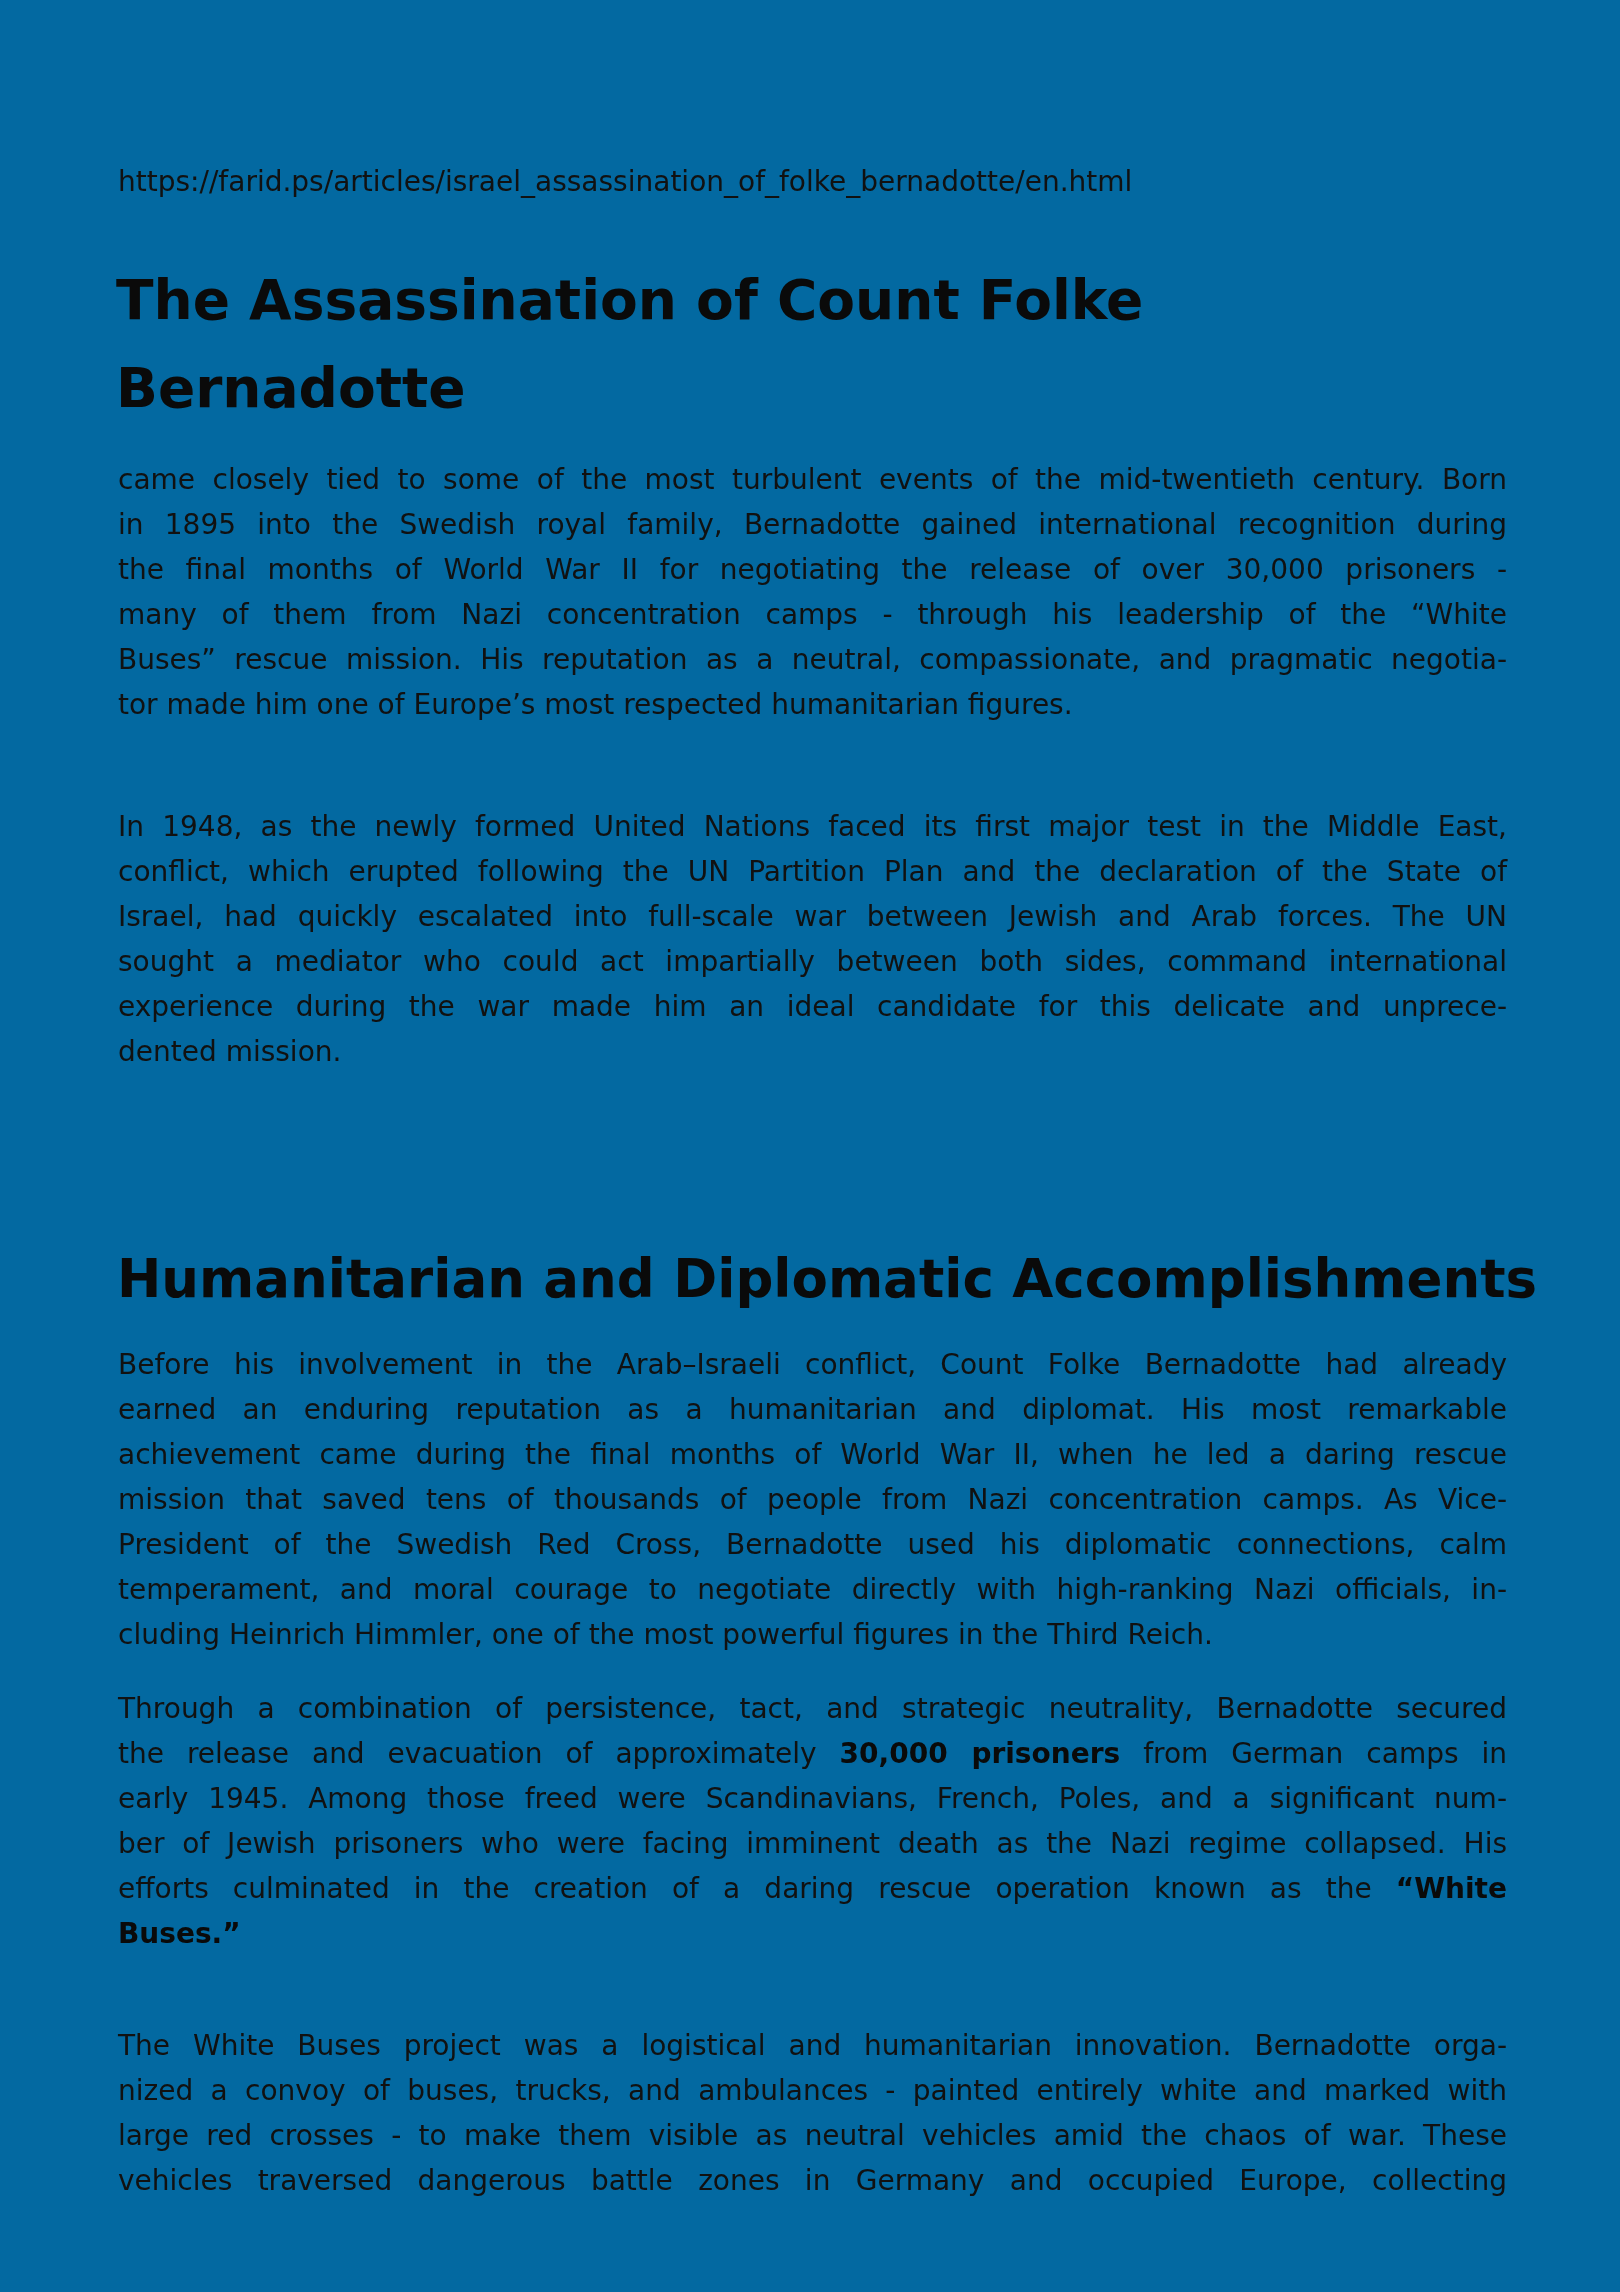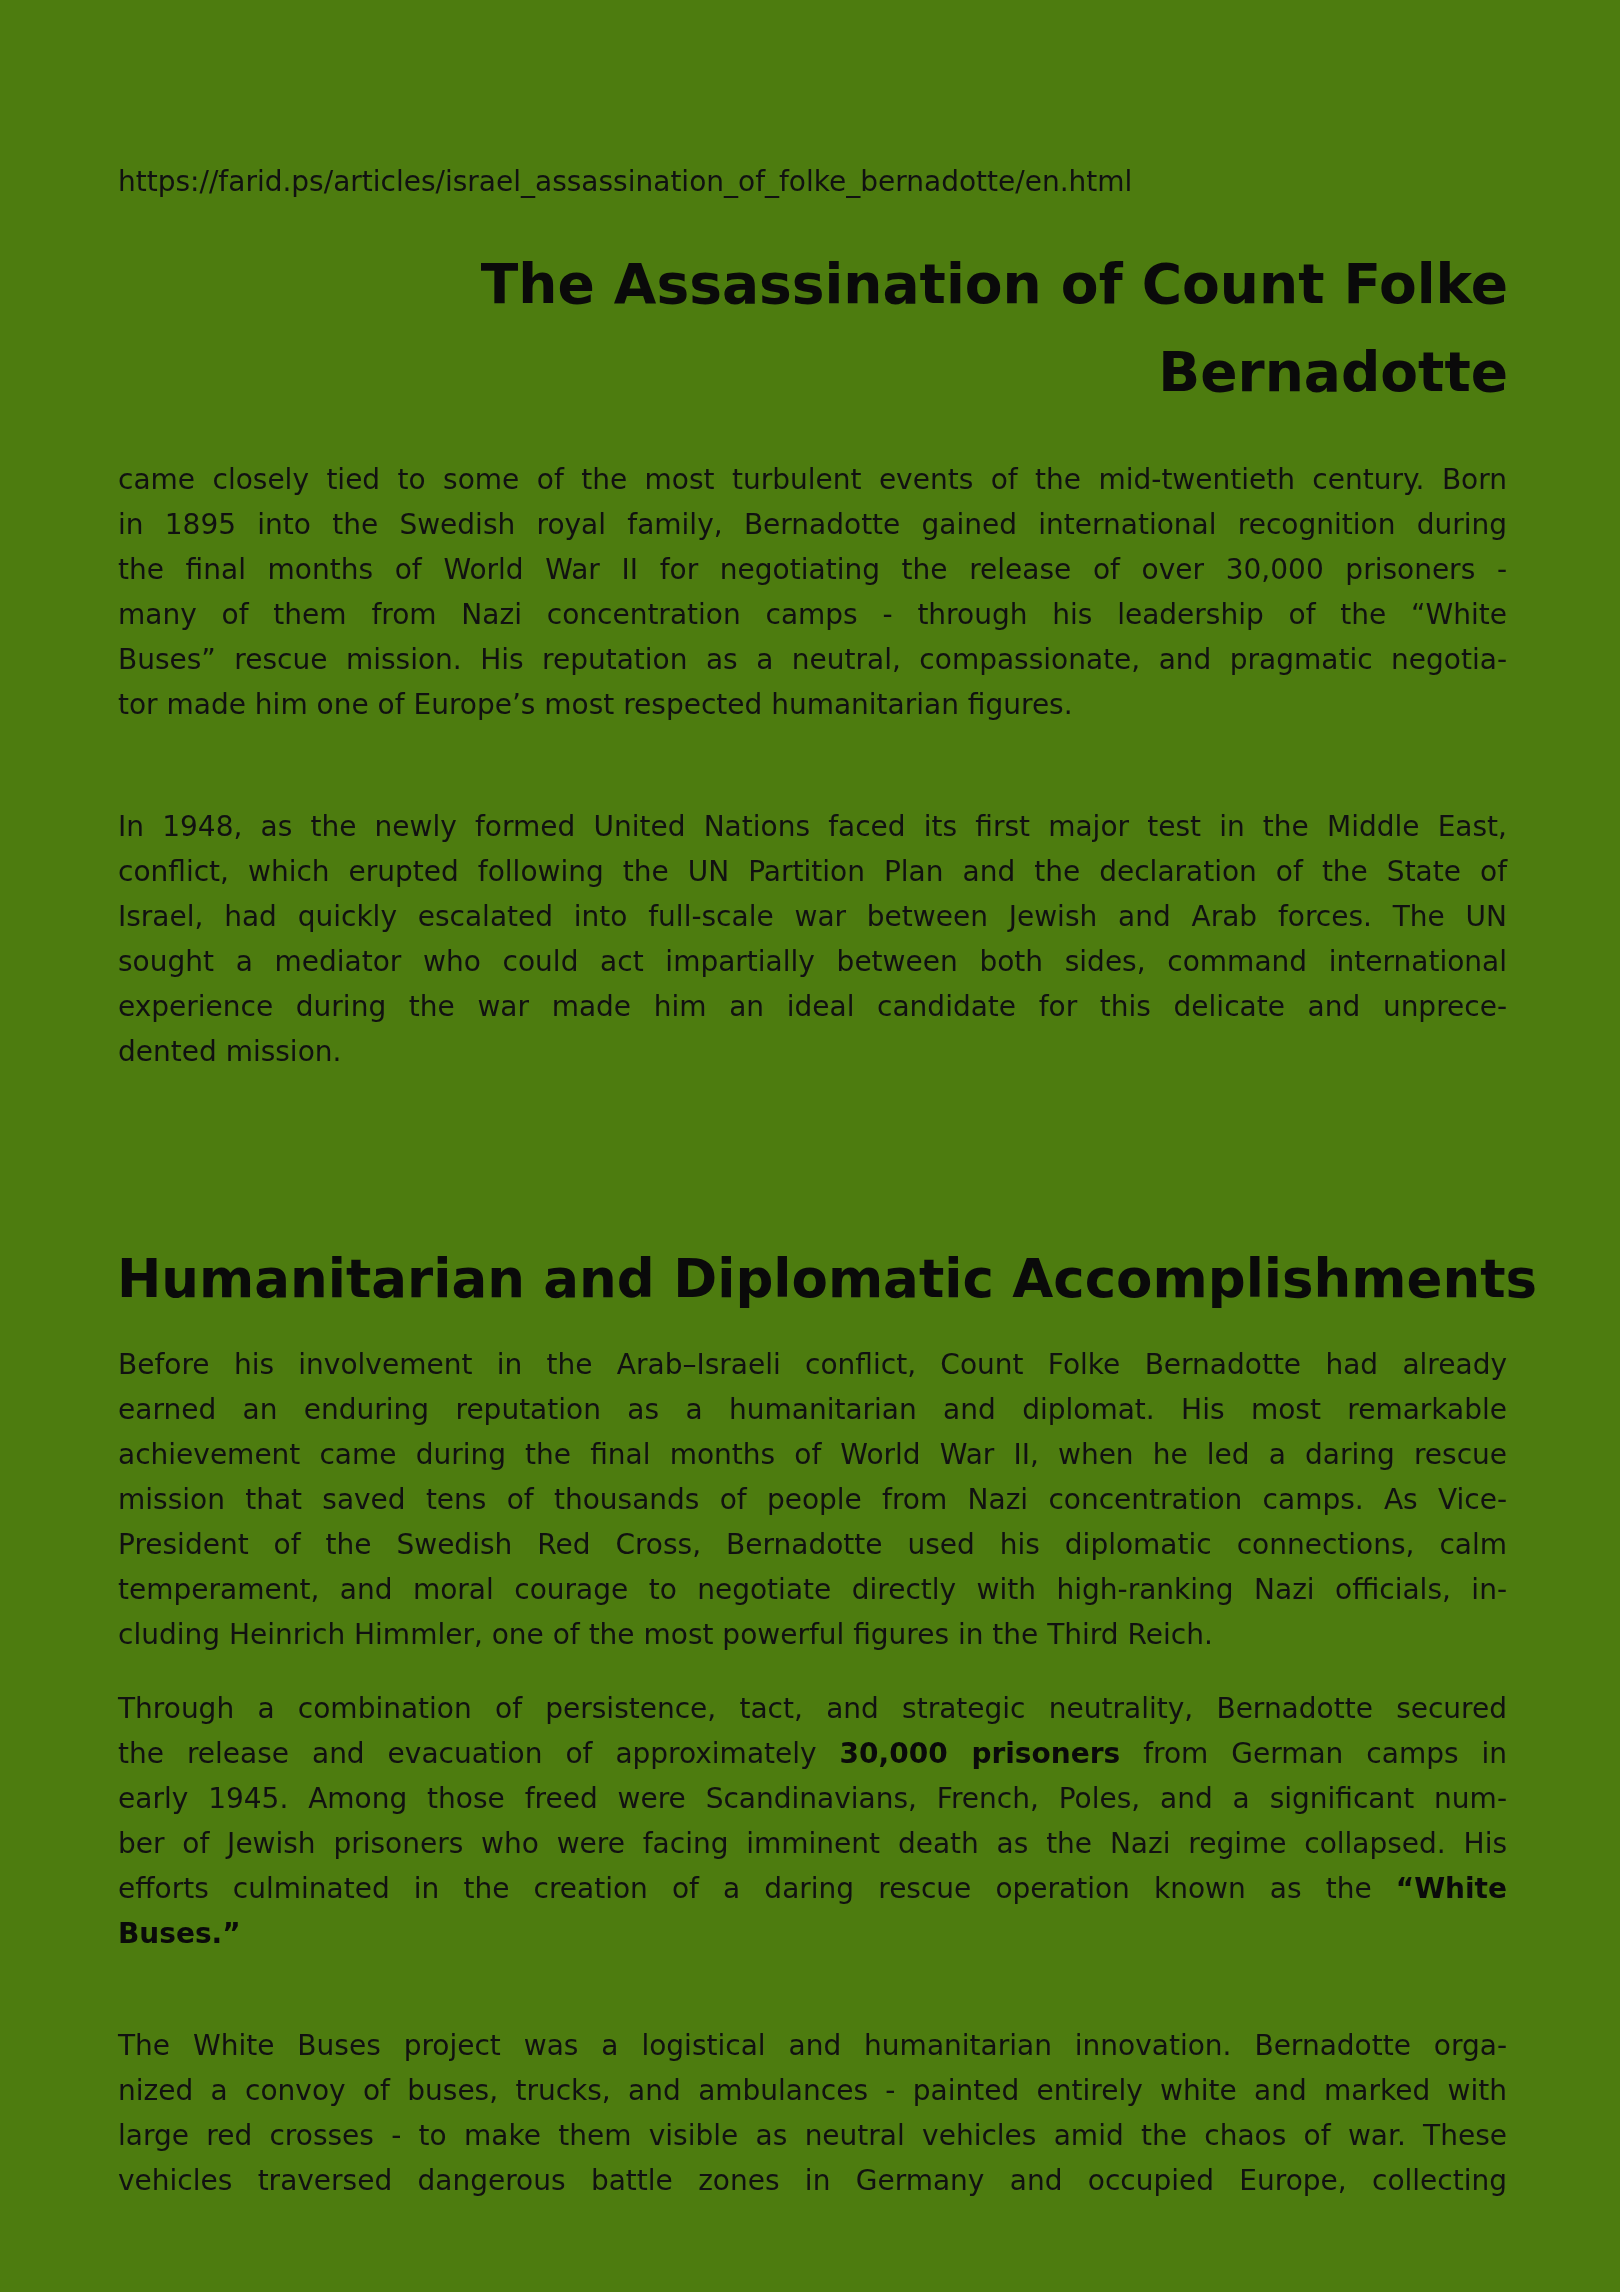--- a/index.html
+++ b/index.html
@@ -1,29 +1,29 @@
 <!DOCTYPE html>
 <html><head>
 <meta charset="utf-8">
 <style>
   html, body { margin: 0; padding: 0; background: #ffffff; }
   body {
     width: 1620px; height: 2293px; position: relative; overflow: hidden;
     color: #111111;
     font-family: "DejaVu Sans", sans-serif;
   }
-  .page { position: absolute; left: 0; top: 0; width: 1620px; height: 2293px; background: #4d7c0f; }
+  .page { position: absolute; left: 0; top: 0; width: 1620px; height: 2293px; background: #0369a1; }
   .url {
     position: absolute; left: 118px; top: 159px;
     font-size: 28px; line-height: 45px; white-space: nowrap; color: #111;
   }
   .title {
-    position: absolute; left: 116px; top: 240px; width: 1392px; margin: 0;
+    position: absolute; left: 116px; top: 256px; width: 1392px; margin: 0;
     font-family: "DejaVu Sans", sans-serif; font-weight: bold;
-    font-size: 55px; line-height: 88px; color: #0a0a0a; text-align: right;
+    font-size: 55px; line-height: 88px; color: #0a0a0a;
   }
   .title .tl { display: block; white-space: nowrap; }
   .h2 {
     position: absolute; left: 117px; top: 1251px; margin: 0;
     font-family: "DejaVu Sans", sans-serif; font-weight: bold;
     font-size: 53px; line-height: 55px; white-space: nowrap; color: #0a0a0a;
   }
   .para {
     position: absolute; left: 118px; width: 1389px; margin: 0;
     font-size: 28px; line-height: 45px;

